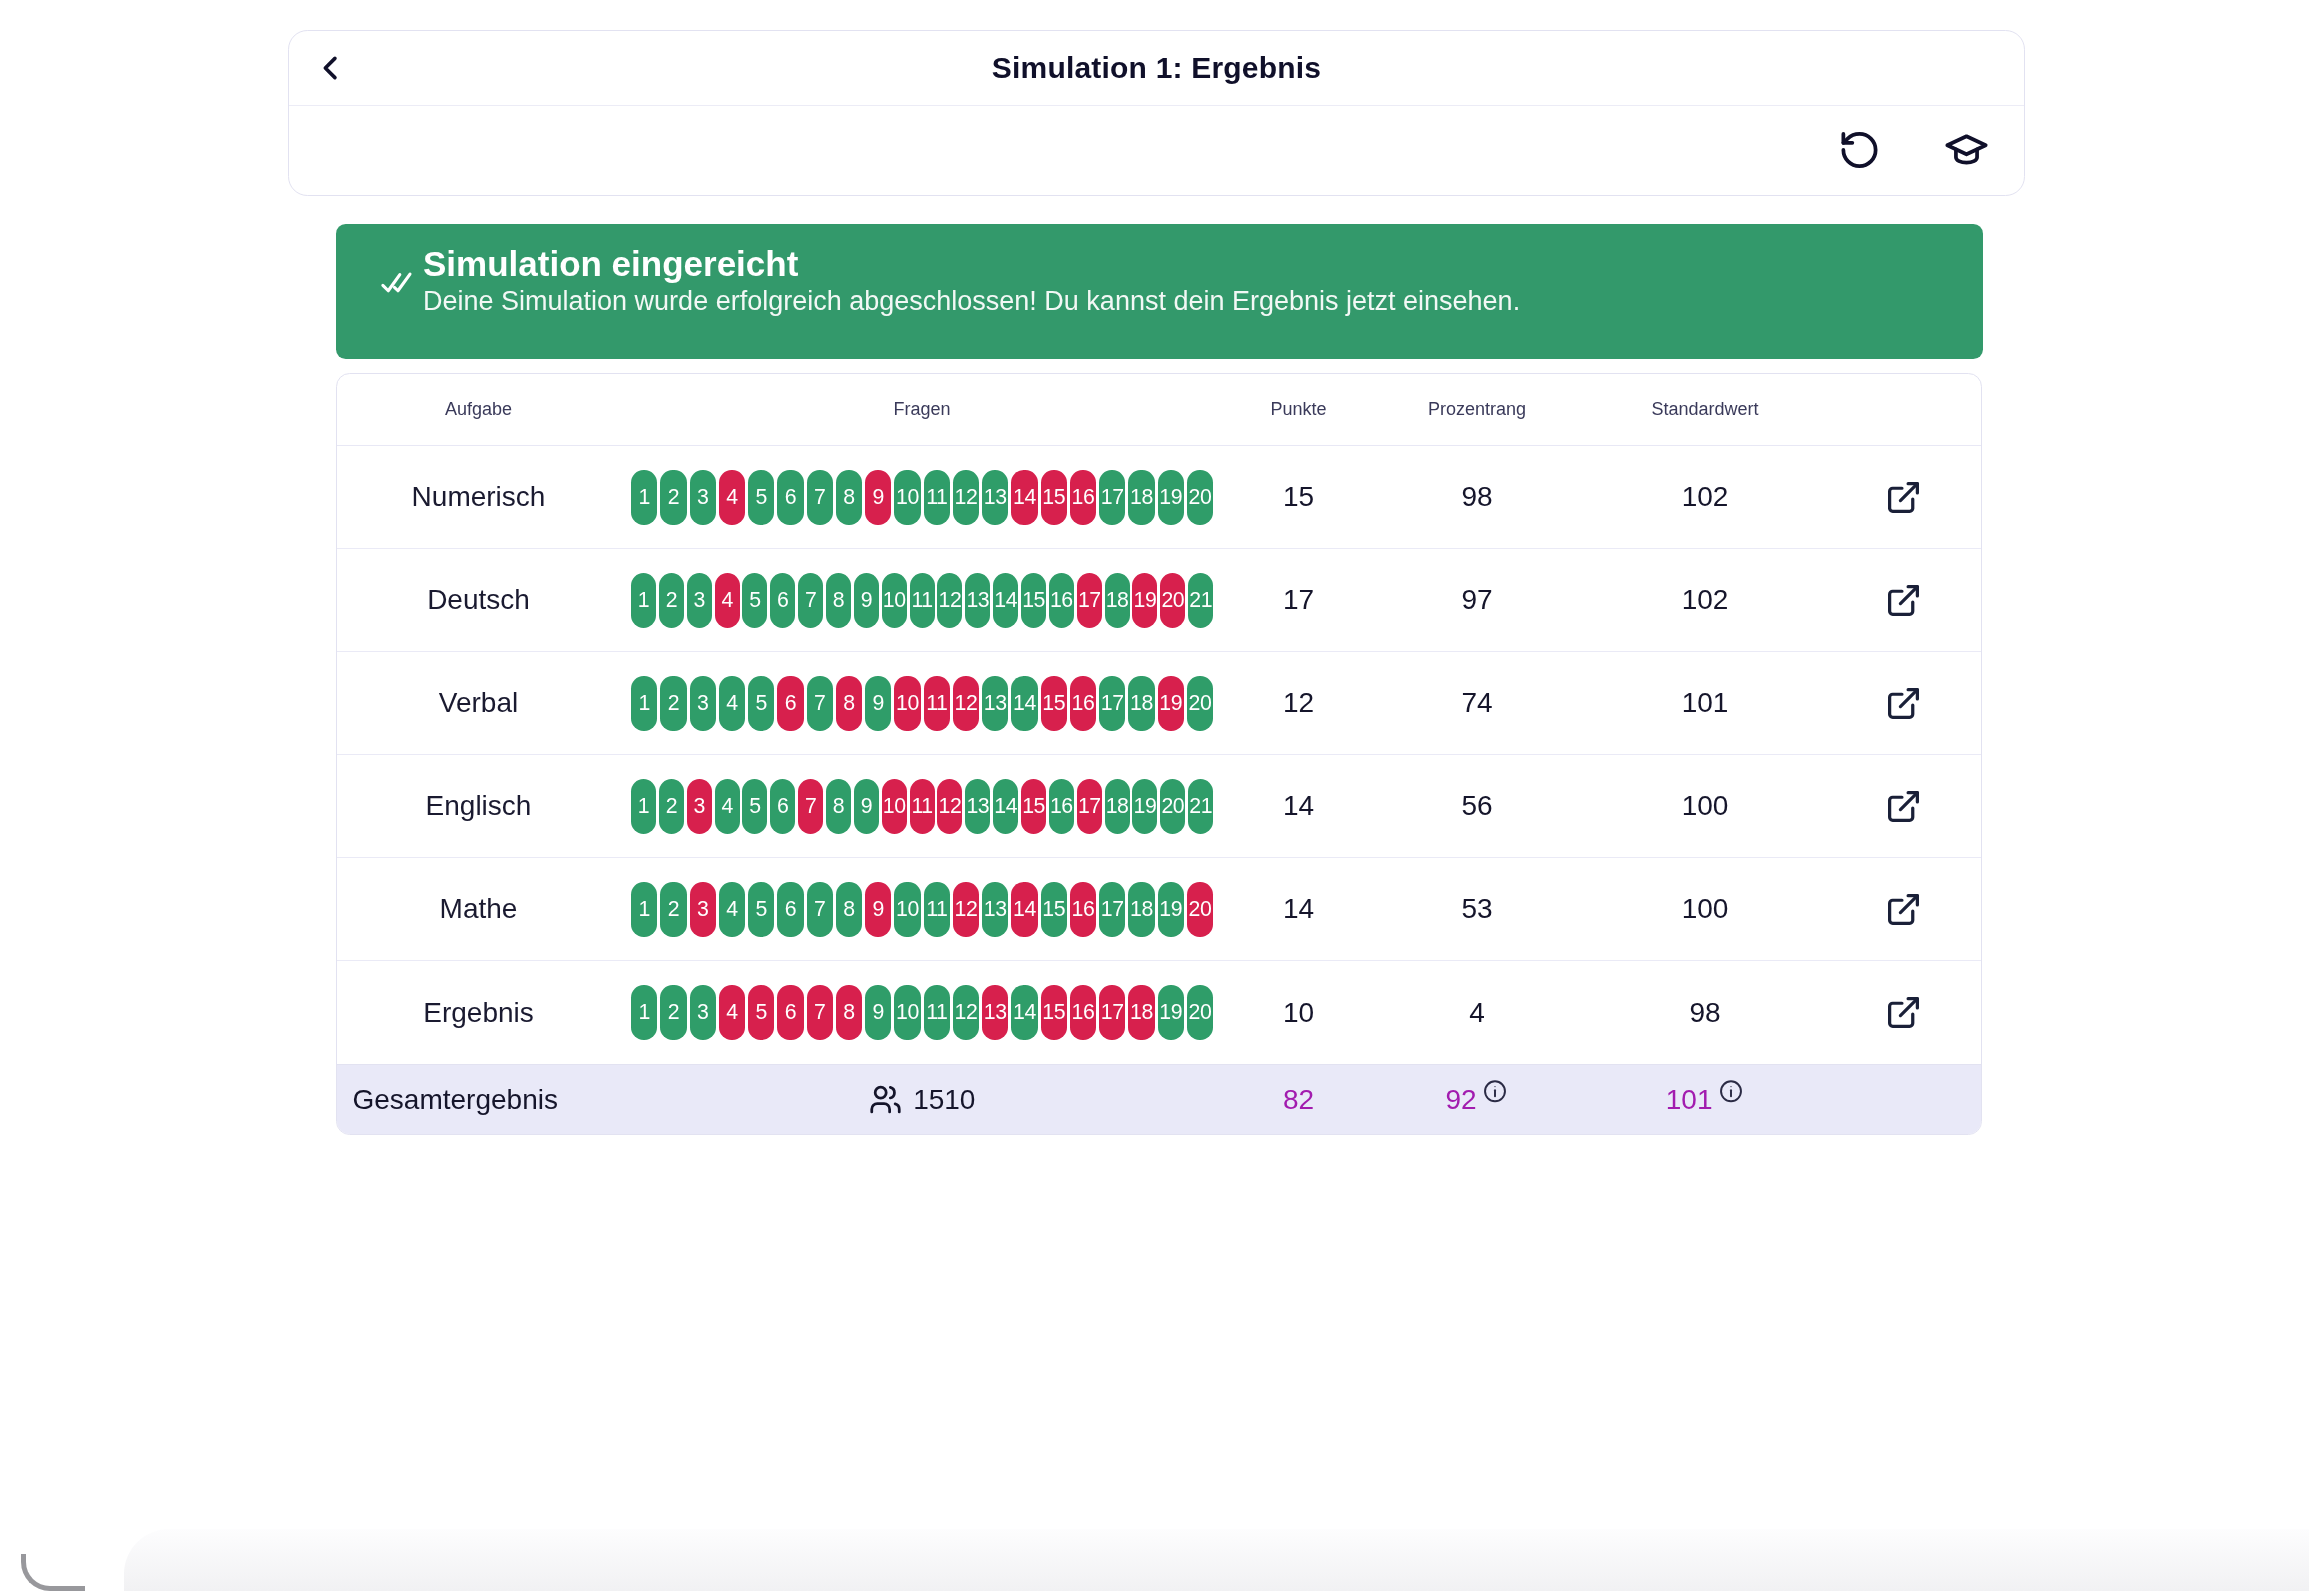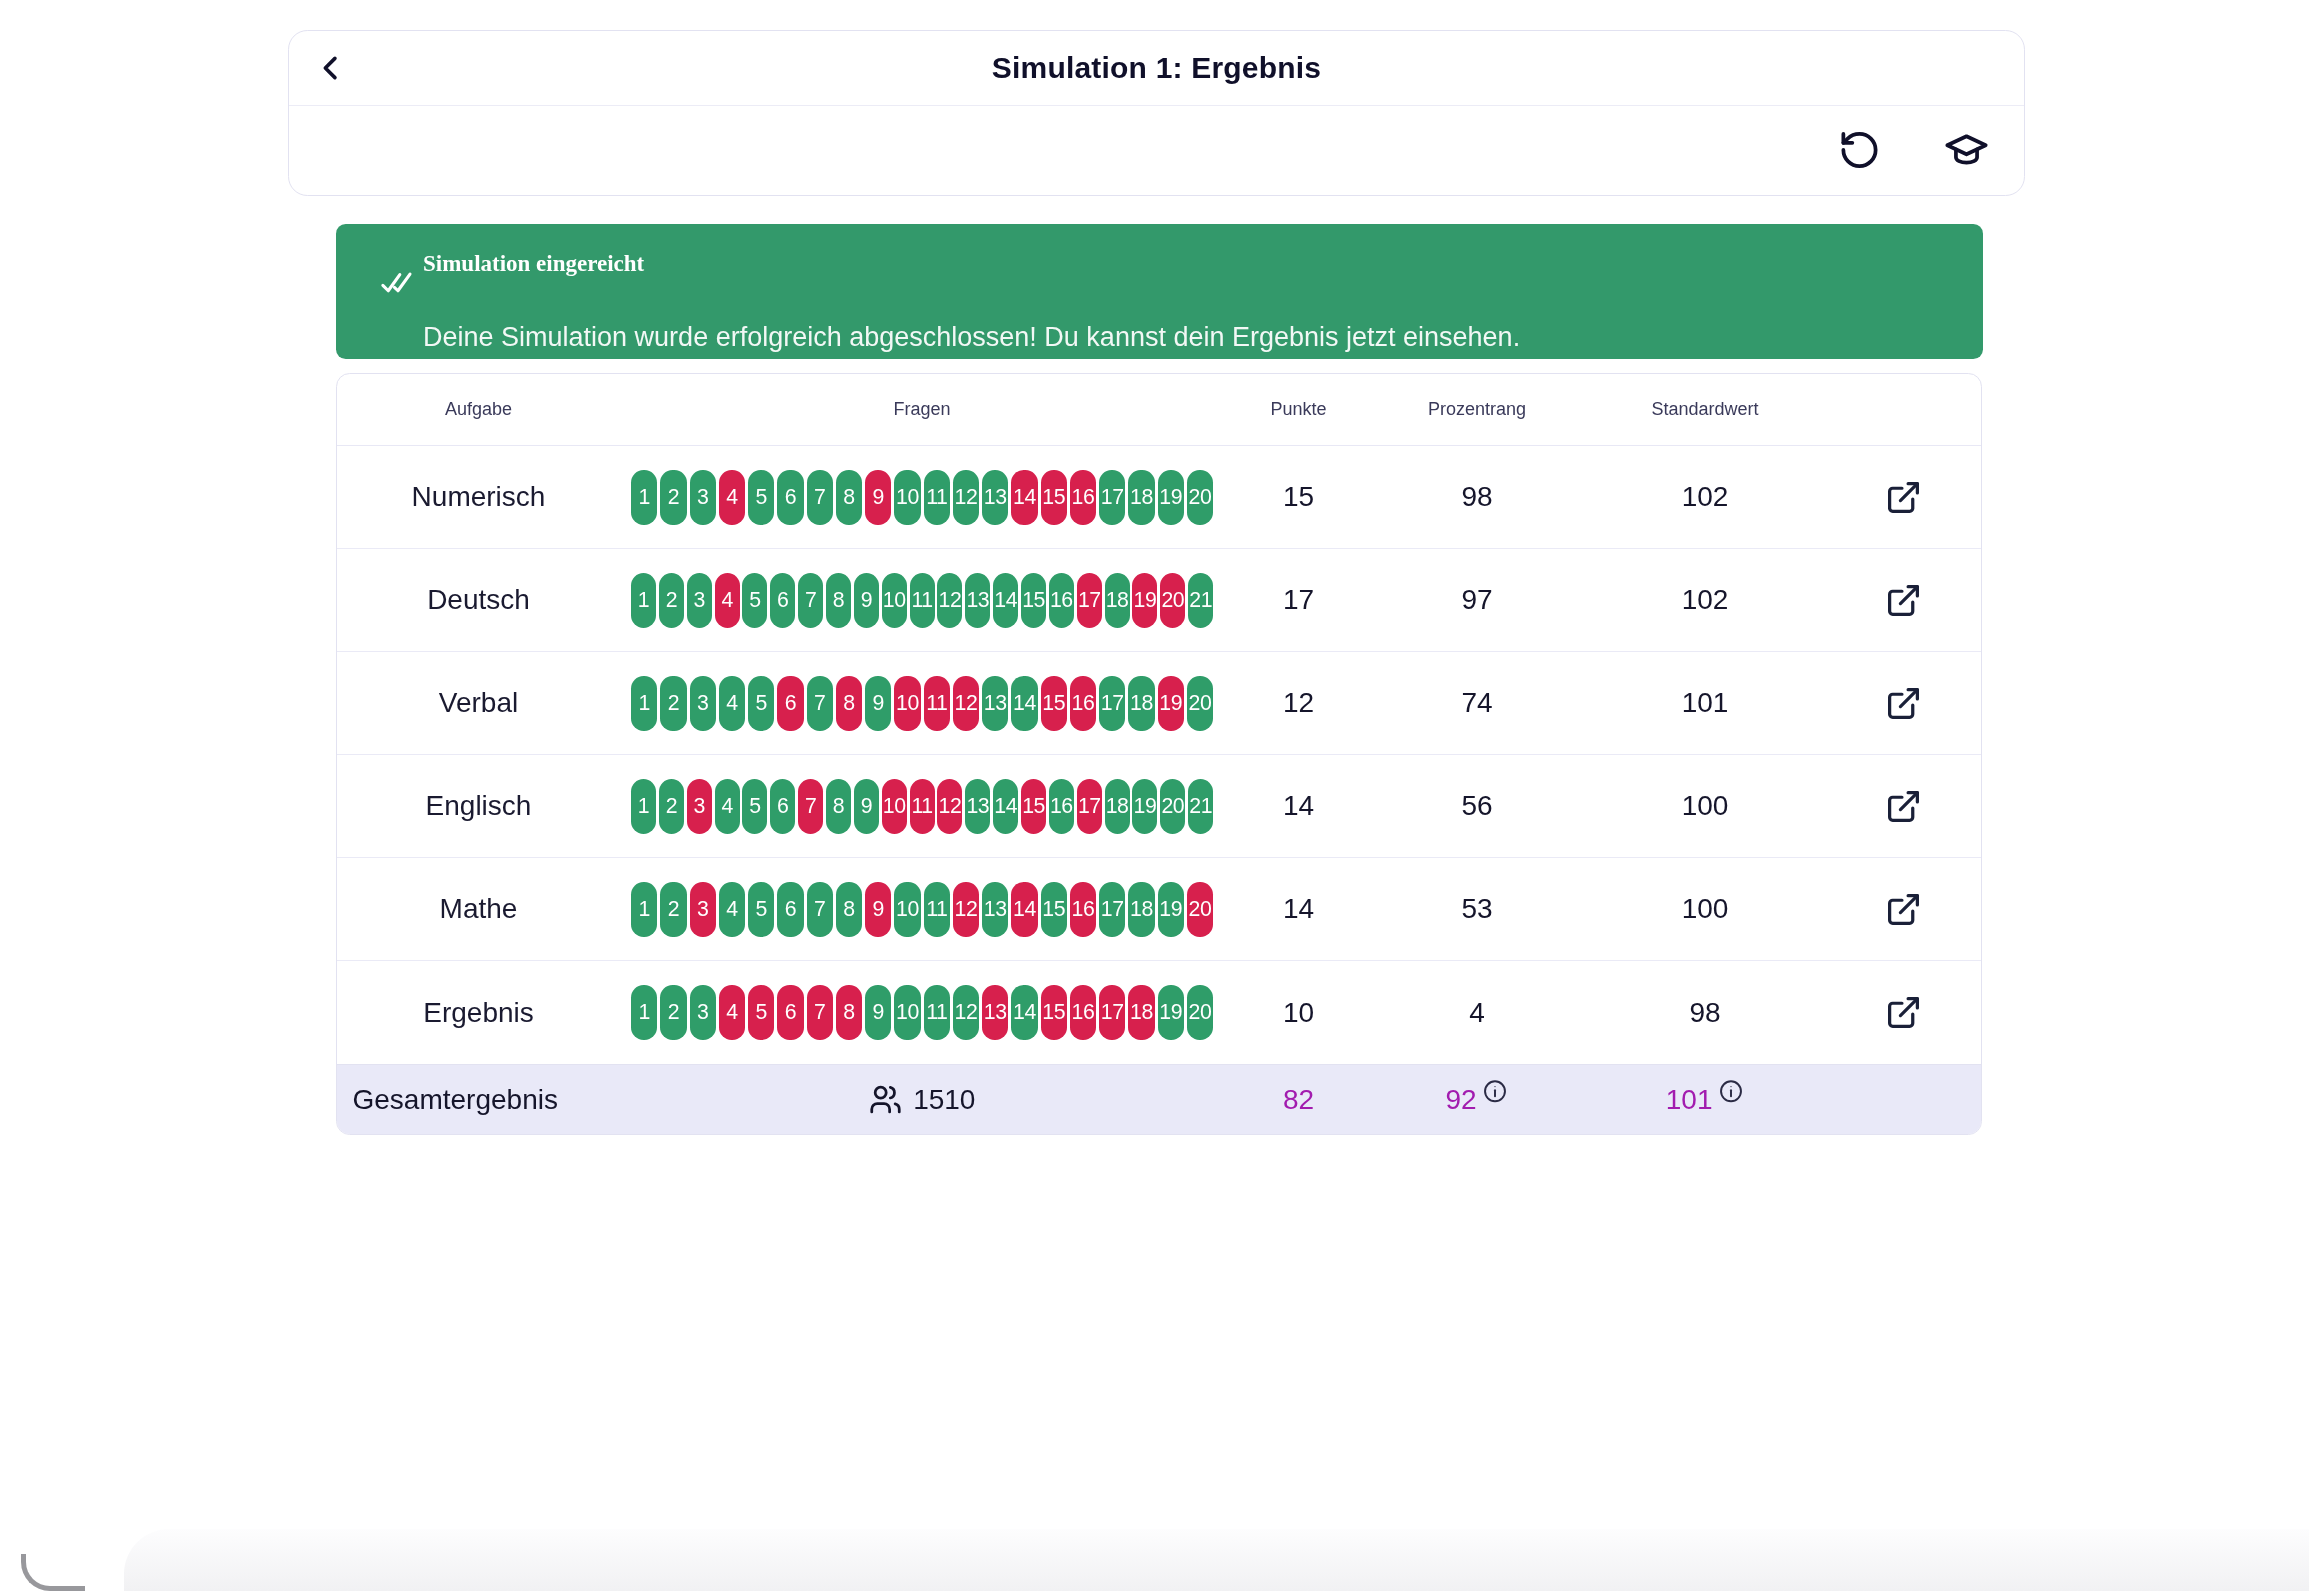--- a/index.html
+++ b/index.html
@@ -20,22 +20,22 @@
   .tool-btn{position:absolute;top:50%;transform:translateY(-50%);width:45px;height:45px;
     background:none;border:none;cursor:pointer;padding:0;display:flex;align-items:center;justify-content:center;}
   .tool-btn.refresh{right:142px;}
   .tool-btn.cap{right:35px;}
 
   
   .banner{position:absolute;left:336px;top:224px;width:1647px;height:135px;
     border-radius:9.7px;color:#fff;}
   .banner-icon{position:absolute;left:43px;top:39px;width:37px;height:37px;}
   .banner-text{position:absolute;left:87px;top:22px;right:39px;}
-  .banner-title{font-size:23px;font-weight:700;line-height:36px;color:#ffffff;font-family:Liberation Serif, serif;}
-  .banner-msg{font-size:27px;font-weight:400;line-height:39px;color:#f2f8f5;margin-top:36px;}
+  .banner-title{font-size:35px;font-weight:700;line-height:36px;color:#ffffff;}
+  .banner-msg{font-size:27px;font-weight:400;line-height:39px;color:#f2f8f5;}
 
   
   .table-card{position:absolute;left:336px;top:373px;width:1646px;
     background:#fff;border:1.9px solid #e2e2f1;border-radius:13.6px;overflow:hidden;}
   .tgrid{display:grid;grid-template-columns:283px 604px 149px 208px 248px 149px;align-items:center;}
   .thead{height:72px;border-bottom:1.9px solid #e8e8f5;}
   .th{font-size:18px;font-weight:500;color:#3a3a5a;text-align:center;}
   .trow{height:103px;border-bottom:1.9px solid #eaeaf6;}
   .trow:last-of-type{border-bottom:none;}
   .task-label{font-size:28px;font-weight:500;color:#1a1a30;text-align:center;}

